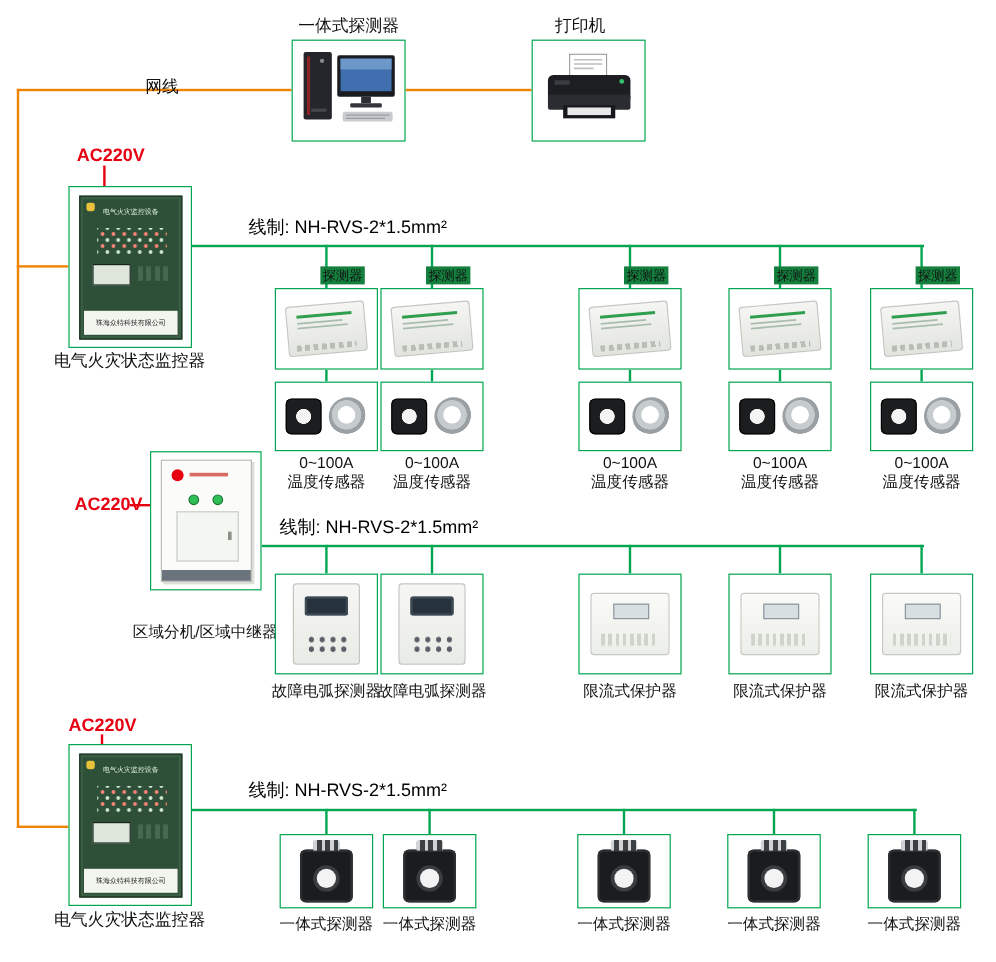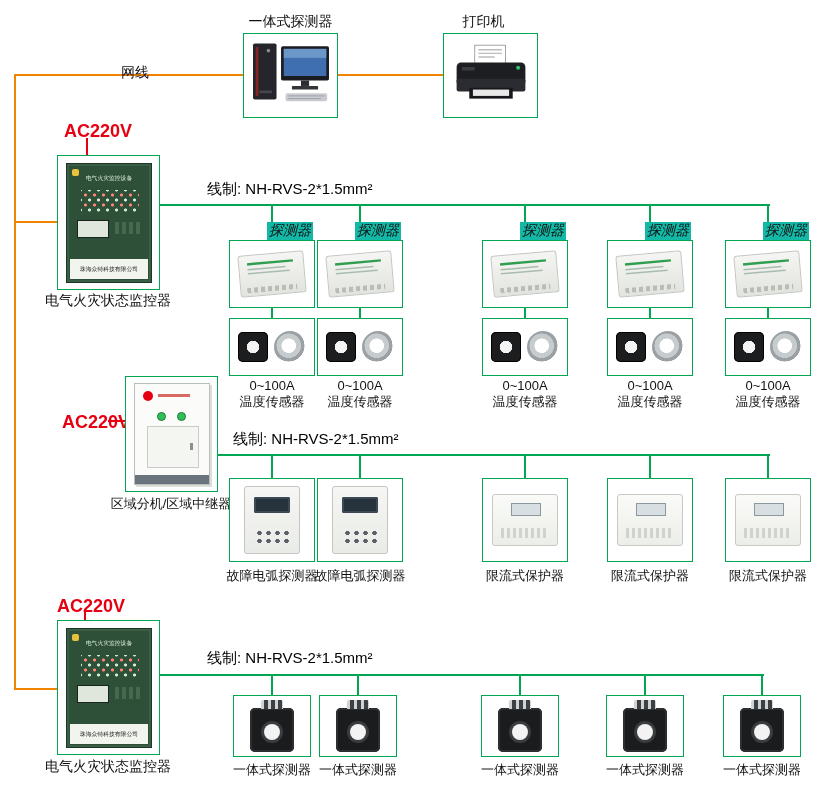--- a/index.html
+++ b/index.html
@@ -17,23 +17,23 @@
   
   .line{position:absolute;}
   .h{height:2px;} .v{width:2px;}
   .green{background:var(--green);} .orange{background:var(--orange);} .red{background:var(--red);}
   
   .gbox{position:absolute;border:1.5px solid var(--green);background:#fff;
         display:flex;align-items:center;justify-content:center;box-sizing:border-box;}
   
   .lbl{position:absolute;font-size:13px;line-height:16px;text-align:center;color:#111;}
   .toplbl{font-size:14px;}
-  .tag{position:absolute;font-size:14px;background:#14b8a6;padding:0 2px;white-space:nowrap;color:#111;font-style:italic;}
+  .tag{position:absolute;font-size:11px;background:#15803d;padding:0 2px;white-space:nowrap;color:#111;}
   .wire-lbl{position:absolute;font-size:15px;color:#000;white-space:nowrap;}
-  .ac{position:absolute;font-size:18px;color:var(--red);font-weight:600;white-space:nowrap;}
+  .ac{position:absolute;font-size:15px;color:var(--red);font-weight:600;white-space:nowrap;}
   .tiny{font-size:10px;display:inline-block;transform:scale(.58);transform-origin:center center;white-space:nowrap;}
   
   .panel{position:relative;width:84px;height:118px;background:#2e5039;border:1px solid #1c3524;
          box-shadow:inset 0 0 0 2px #3a5f45;}
   .p-logo{position:absolute;left:5px;top:5px;width:7px;height:7px;background:#e8c23a;border-radius:2px;}
   .p-title{position:absolute;left:0;right:0;top:3px;text-align:center;color:#dff0e2;}
   .p-lights{position:absolute;left:14px;top:26px;width:58px;height:22px;
     background-image:radial-gradient(circle,#ff8476 1.2px,rgba(0,0,0,0) 1.9px),
                      radial-gradient(circle,#cfe8cf 1.2px,rgba(0,0,0,0) 1.9px);
     background-size:9px 10px,9px 10px;background-position:0 0,4px 5px;}
@@ -246,21 +246,21 @@
   <div class="gbox" style="left:125px;top:376px;width:93px;height:116px">
     <div class="cabinet">
       <span class="cab-logo"></span>
       <span class="cab-brandline"></span>
       <span class="cab-lamp l1"></span>
       <span class="cab-lamp l2"></span>
       <div class="cab-door"></div>
       <div class="cab-strip"></div>
     </div>
   </div>
-  <div class="lbl" style="left:91px;top:496px;width:160px">区域分机/区域中继器</div>
+  <div class="lbl" style="left:91px;top:519px;width:160px">区域分机/区域中继器</div>
 
   <div class="wire-lbl" style="left:233px;top:430px">线制: NH-RVS-2*1.5mm²</div>
 
   <div class="gbox" style="left:229px;top:478px;width:86px;height:84px">
       <div class="dev-arc"></div>
     </div>
   <div class="gbox" style="left:317px;top:478px;width:86px;height:84px">
       <div class="dev-arc"></div>
     </div>
   <div class="gbox" style="left:482px;top:478px;width:86px;height:84px">

